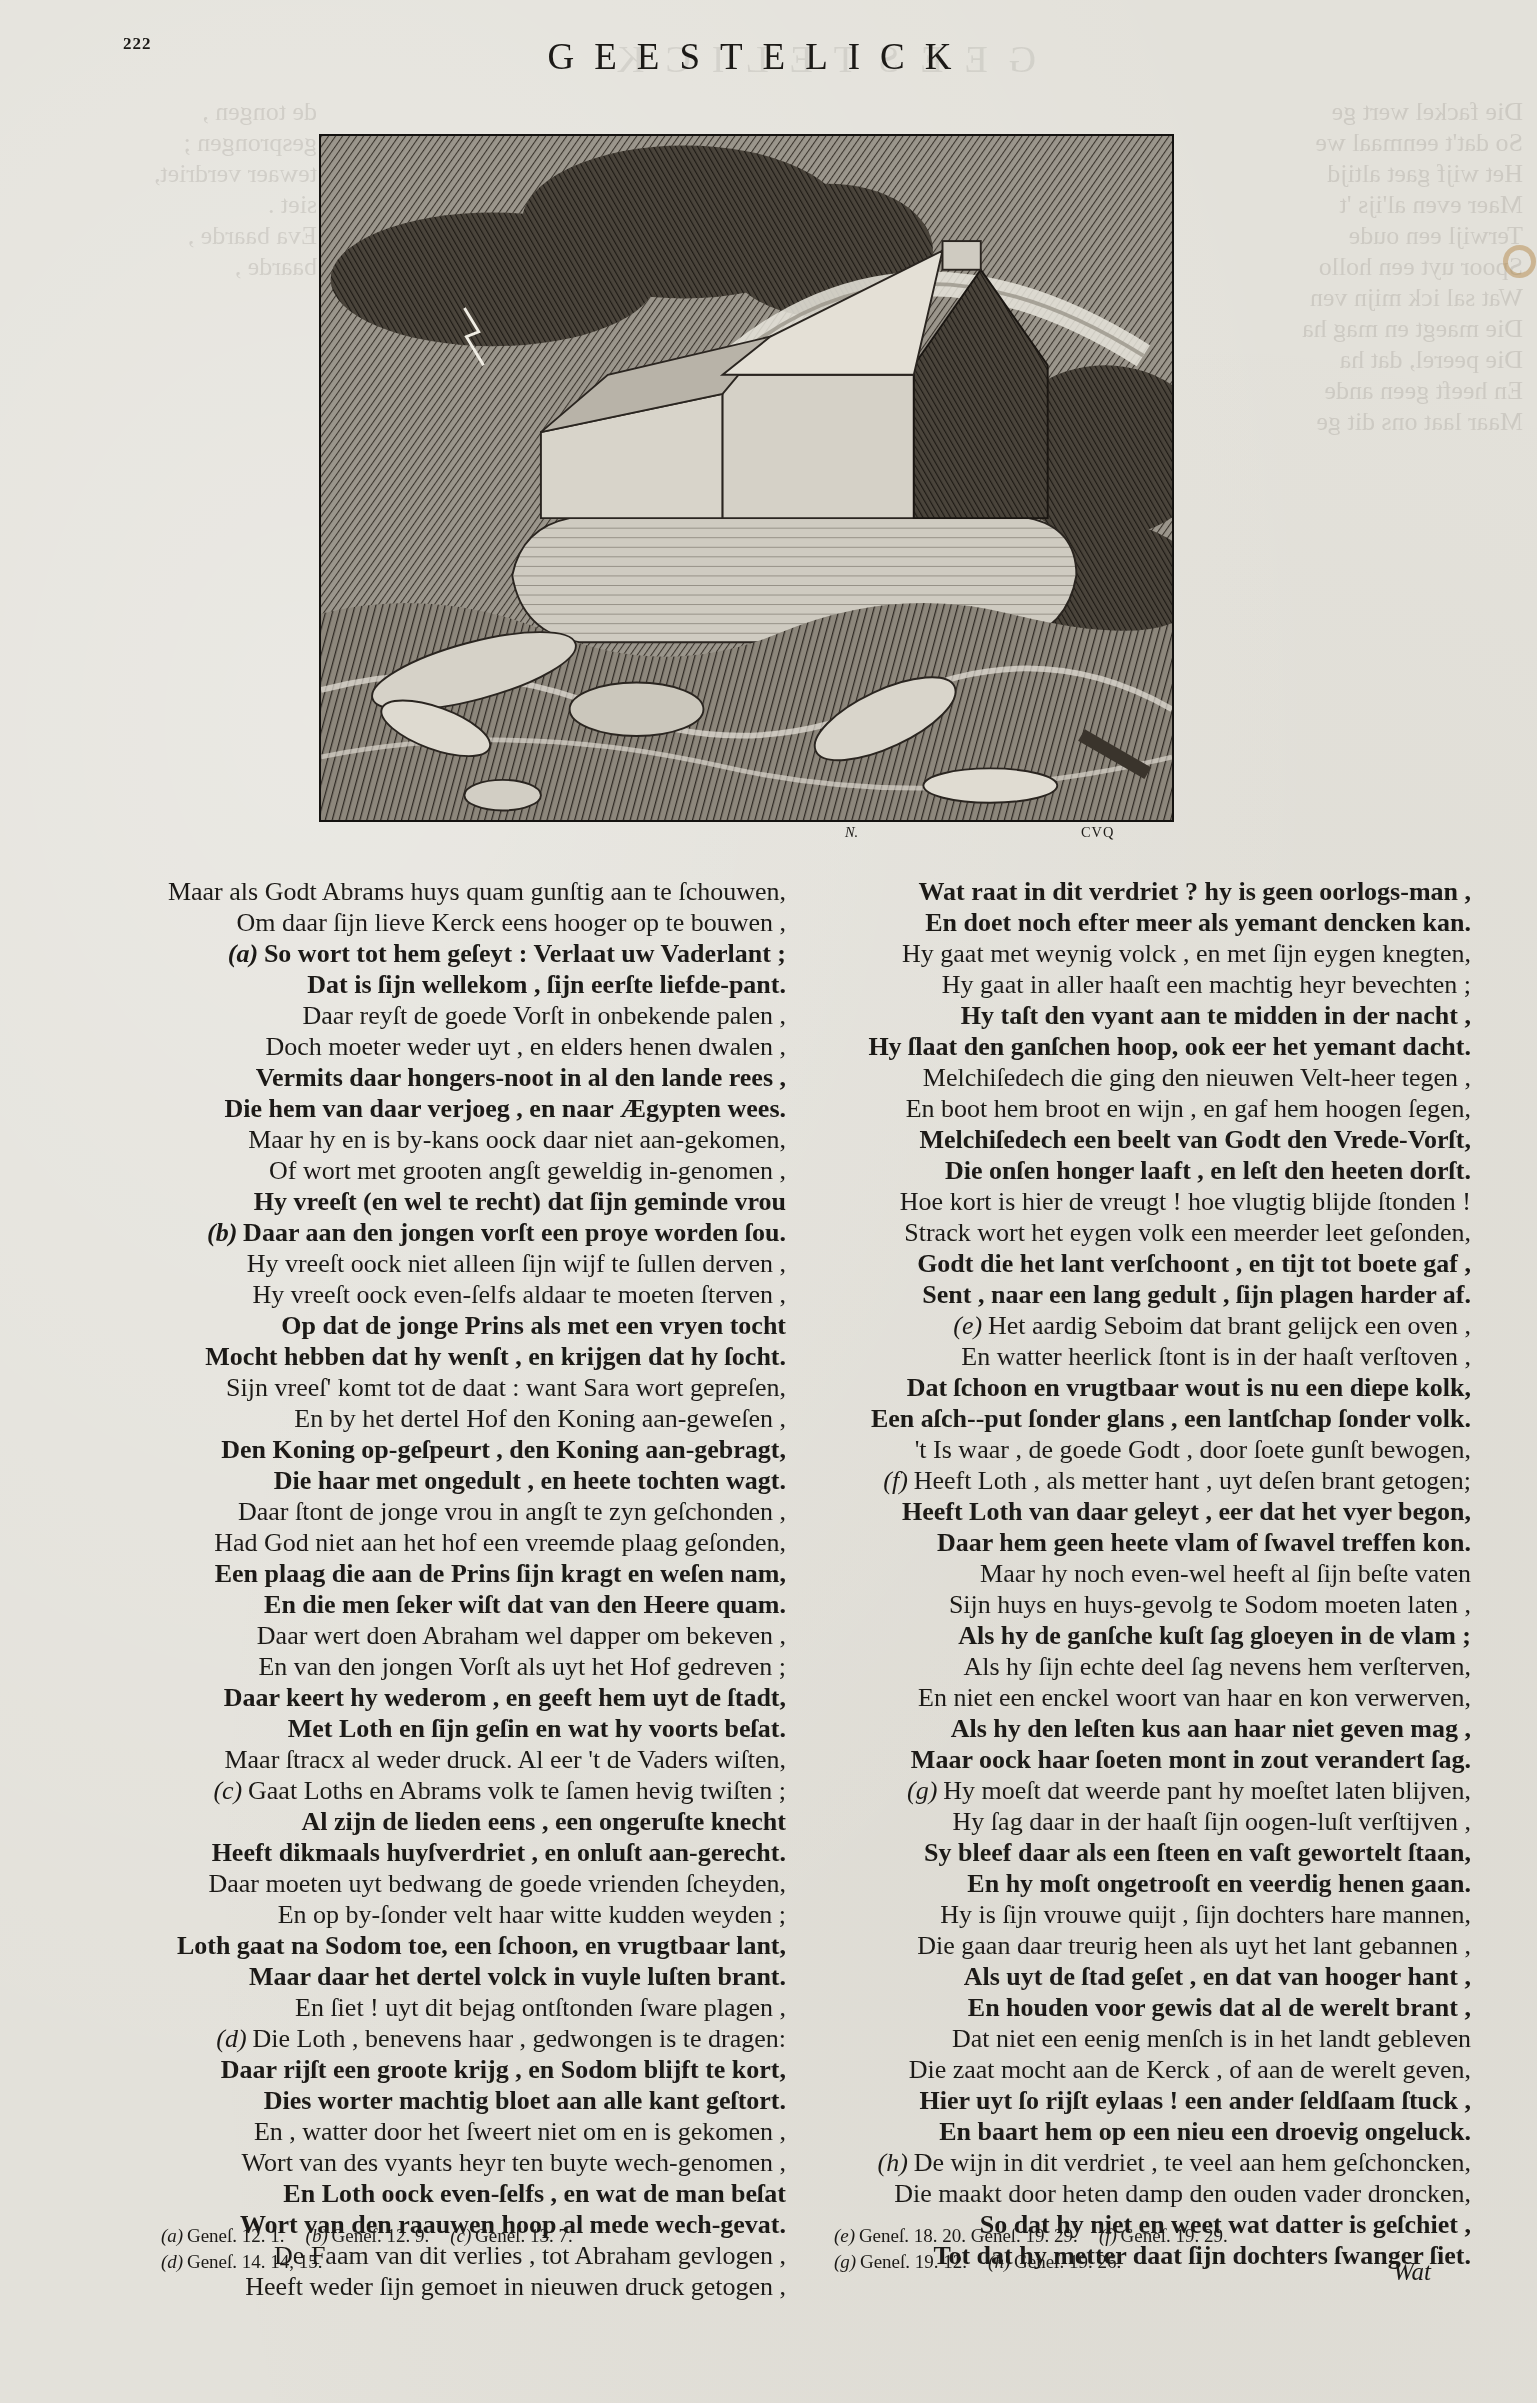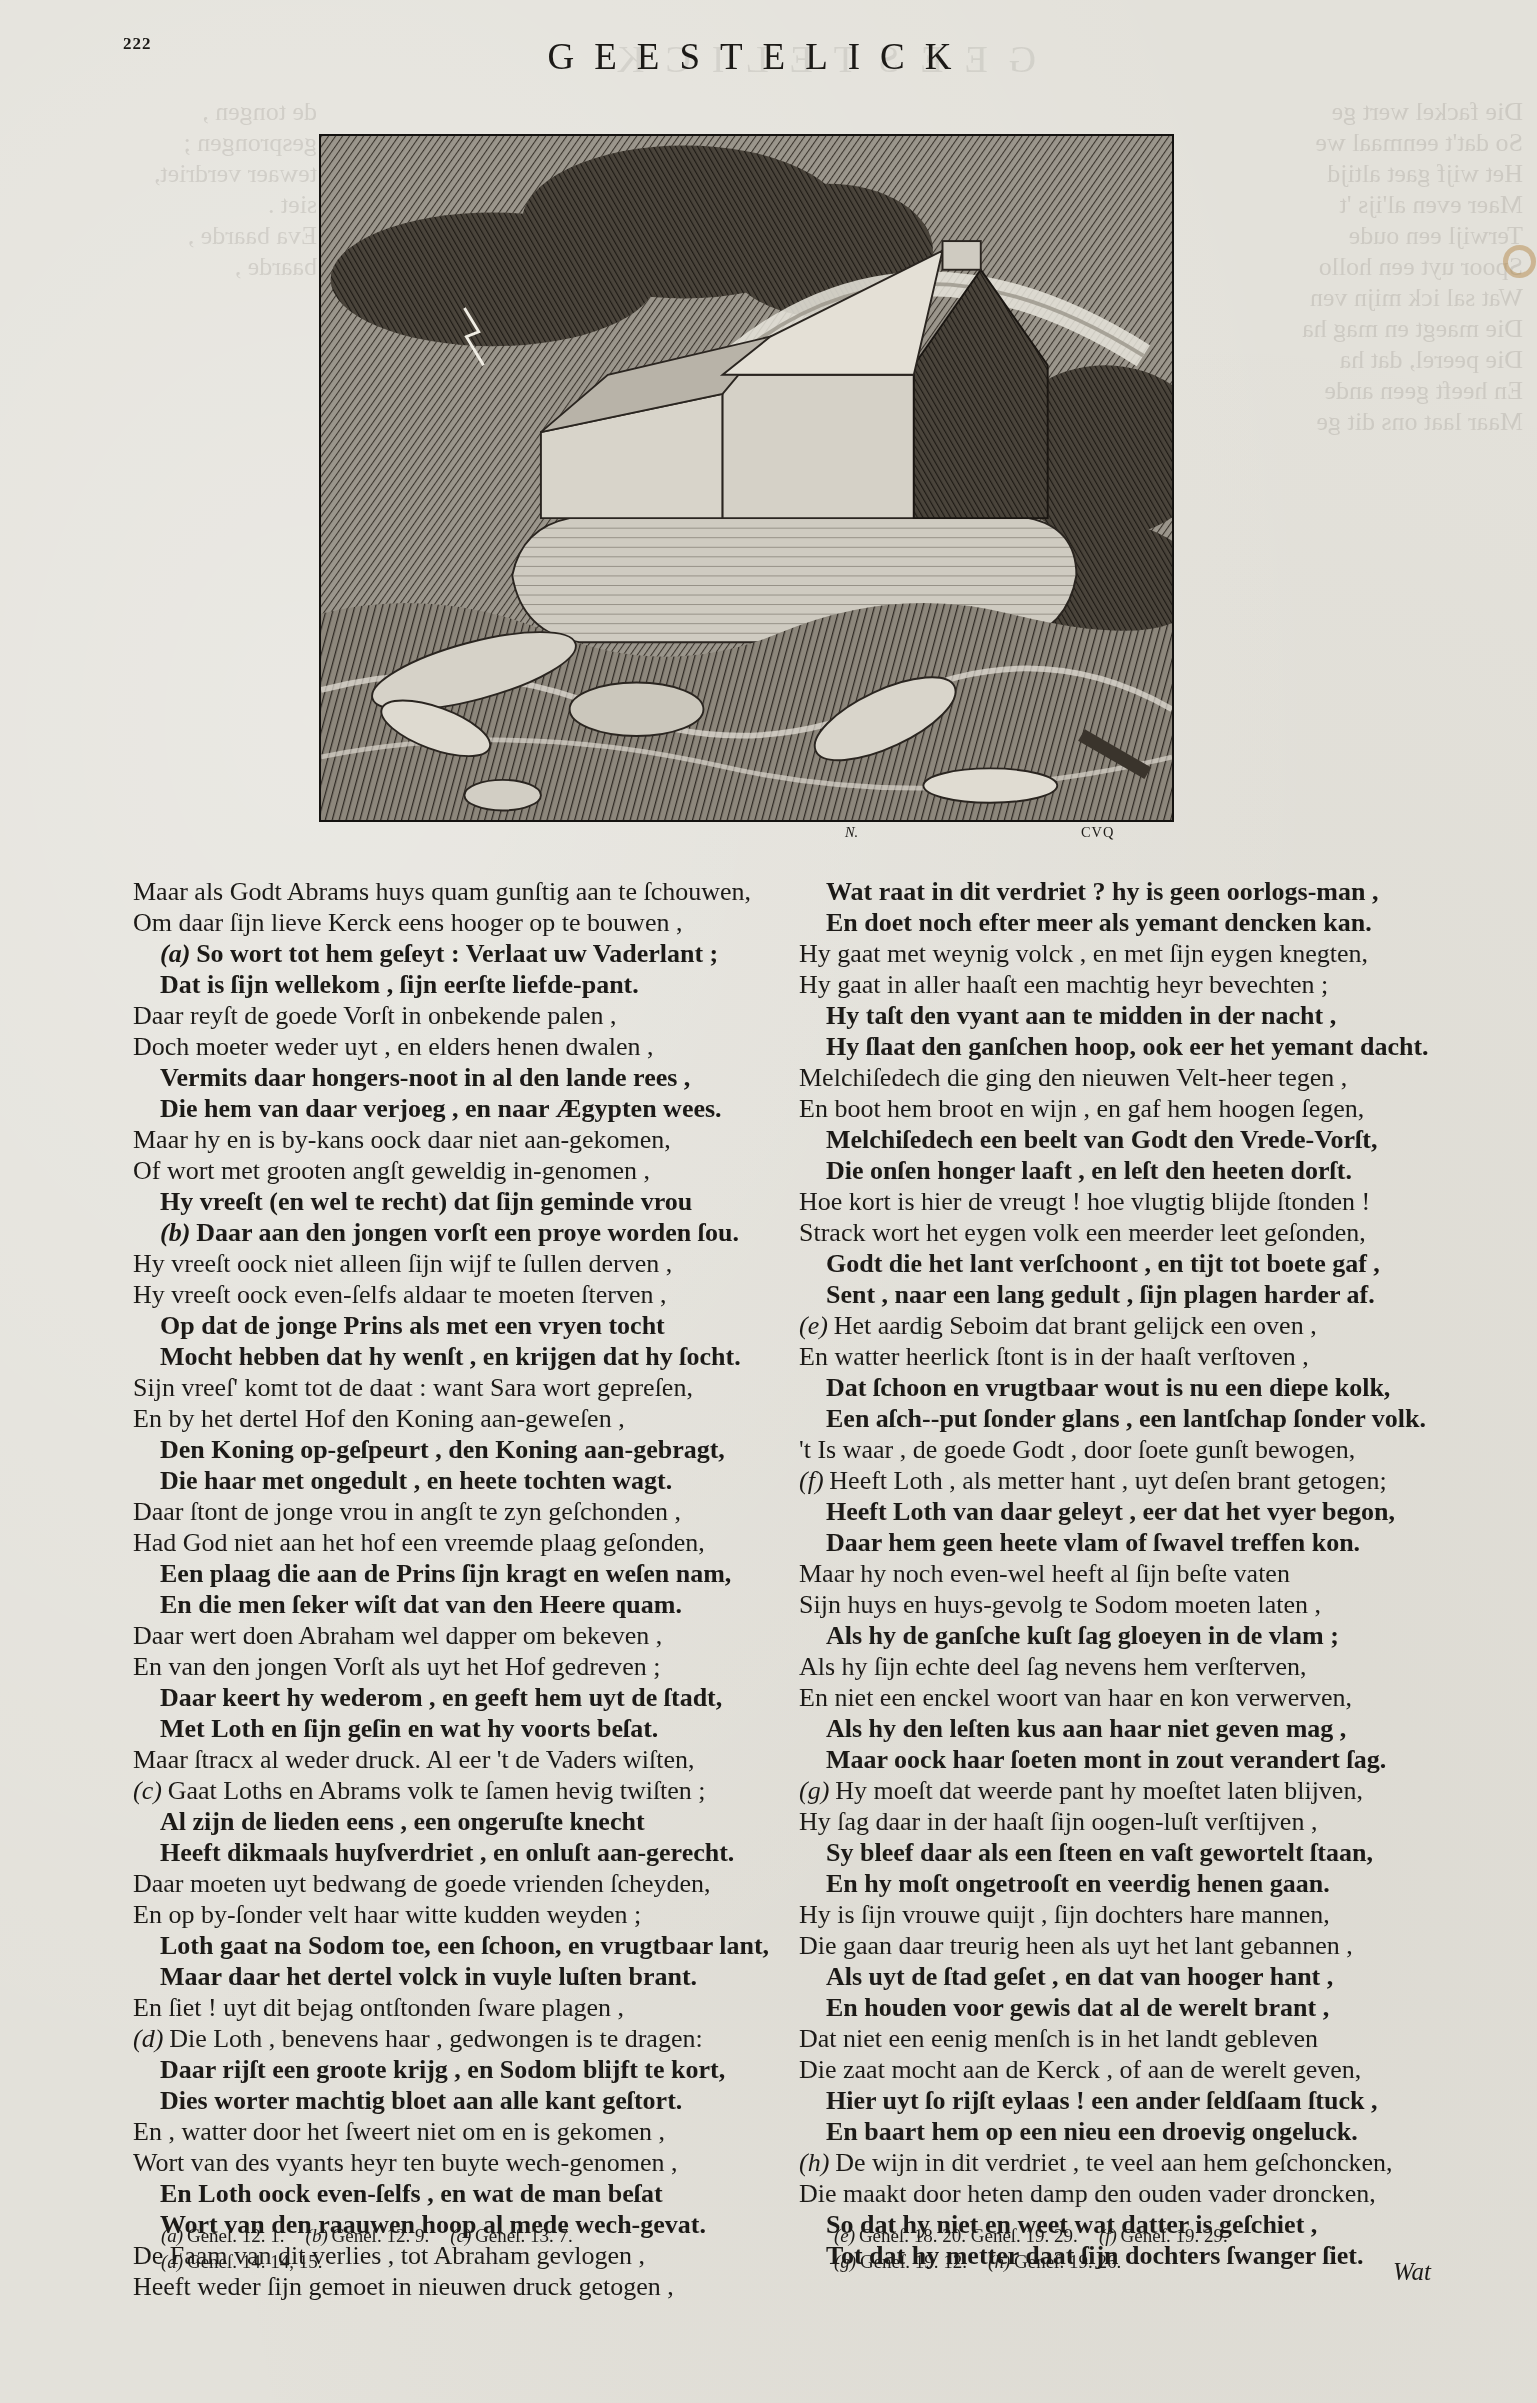--- a/index.html
+++ b/index.html
@@ -41,21 +41,21 @@
     position: absolute; left: 319px; top: 134px; width: 855px; height: 688px;
     border: 2.9px solid #141210; box-sizing: border-box; overflow: hidden;
     background: #8a857c;
   }
   .engraving svg { display: block; width: 100%; height: 100%; }
   .sig { position: absolute; top: 824px; font-size: 14.4px; font-style: italic; }
   .sig-n { left: 845px; }
   .sig-cvq { left: 1034px; font-style: normal; letter-spacing: 1px; margin-left: 47px; }
 
   
-  .column { position: absolute; top: 876px; }
+  .column { position: absolute; top: 876px; text-align: right; }
   .col-left  { left: 133px; width: 653px; }
   .col-right { left: 799px; width: 672px; }
   .line {
     height: 31px; line-height: 31px; font-size: 26px; white-space: nowrap;
   }
   .line.indent { padding-left: 27px; font-weight: bold; }
   .line .note { font-style: italic; margin-right: 5.8px; }
 
   .footnotes { position: absolute; font-size: 19px; line-height: 26px; white-space: nowrap; }
   .fn-left  { left: 161px; top: 2223px; }

